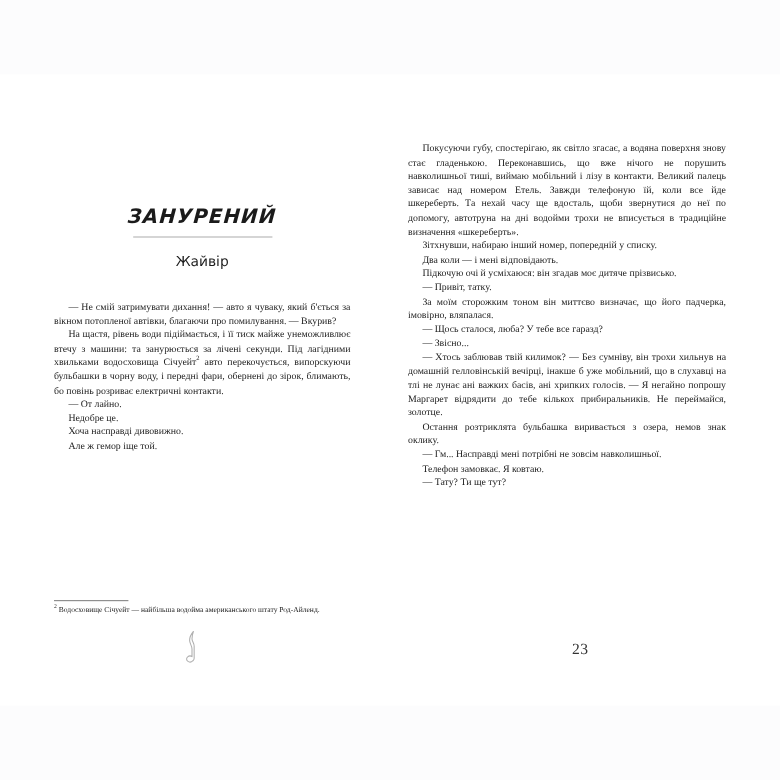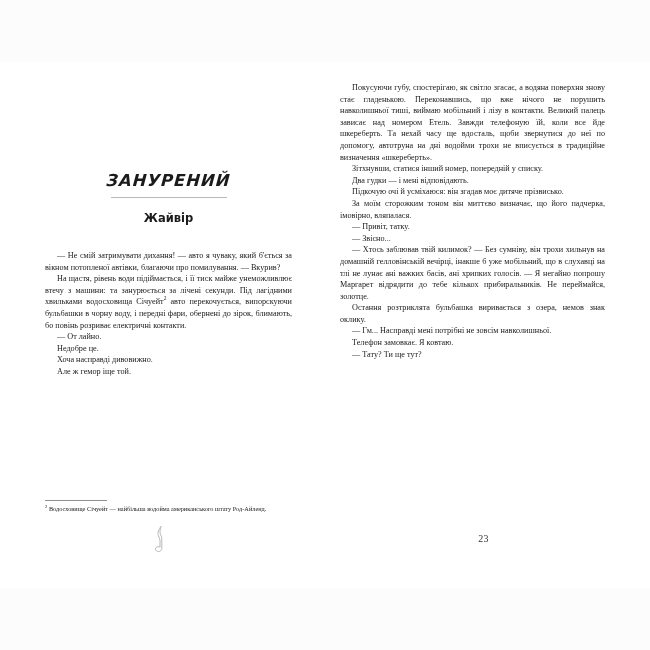--- a/index.html
+++ b/index.html
@@ -66,40 +66,40 @@
   .chapter-rule {
     width: 116px;
     height: 1px;
     background: #b9b9b9;
     margin: 0 auto 7px auto;
     border: 0;
   }
   .chapter-author {
     font-family: "DejaVu Sans", sans-serif;
     font-size: 11.5px;
-    font-weight: 700;
+    font-weight: 400;
     color: #1b1b1b;
     margin: 14px;
     line-height: 1.2;
   }
 
   
   .body-col {
     margin-top: 24px;
     width: 247px;
     font-size: 8.2px;
     line-height: 11.6px;
     color: #1a1a1a;
     text-align: justify;
     text-justify: inter-word;
     hyphens: auto;
   }
   .page-right .body-col {
     margin-top: 0;
-    padding-top: 82px;
+    padding-top: 118px;
     width: 265px;
   }
   .body-col p {
     margin: 0;
     text-indent: 12px;
   }
 
   
   .footnote-wrap {
     width: 247px;
@@ -140,21 +140,21 @@
     text-align: center;
   }
   .ornament svg { display: inline-block; }
 
   
   .folio {
     position: absolute;
     left: 0; right: 0;
     top: 533px;
     text-align: center;
-    font-size: 10px;
+    font-size: 13px;
     color: #333;
     letter-spacing: 0.3px;
   }
   .page-right .folio { left: -8px; }
 </style>
 </head>
 <body>
 
 <div class="spread">
 
@@ -191,25 +191,26 @@
                  L9.8 14.5 C9.8 12.0 8.0 10.6 8.0 8.2 C8.0 5.6 9.2 2.2 9.2 2.2 Z" fill="none" stroke="#b0b0b0" stroke-width="0.9" stroke-linejoin="round"></path>
       </svg>
     </div>
 
   </div>
 
   <div class="page page-right">
 
     <div class="body-col">
       <p>Покусуючи губу, спостерігаю, як світло згасає, а водяна поверхня знову стає гладенькою. Переконавшись, що вже нічого не порушить навколишньої тиші, виймаю мобільний і лізу в контакти. Великий палець зависає над номером Етель. Завжди телефоную їй, коли все йде шкереберть. Та нехай часу ще вдосталь, щоби звернутися до неї по допомогу, автотруна на дні водойми трохи не вписується в традиційне визначення «шкереберть».</p>
-      <p>Зітхнувши, статися інший номер, попередній у списку.</p>
-      <p>Два гудки — і мені відповідають.</p>
+      <p>Зітхнувши, набираю інший номер, попередній у списку.</p>
+      <p>Два коли — і мені відповідають.</p>
       <p>Підкочую очі й усміхаюся: він згадав моє дитяче прізвисько.</p>
+      <p>— Привіт, татку.</p>
       <p>За моїм сторожким тоном він миттєво визначає, що його падчерка, імовірно, вляпалася.</p>
-      <p>— Привіт, татку.</p>
+      <p>— Щось сталося, люба? У тебе все гаразд?</p>
       <p>— Звісно...</p>
       <p>— Хтось заблював твій килимок? — Без сумніву, він трохи хильнув на домашній гелловінській вечірці, інакше б уже мобільний, що в слухавці на тлі не лунає ані важких басів, ані хрипких голосів. — Я негайно попрошу Маргарет відрядити до тебе кількох прибиральників. Не переймайся, золотце.</p>
       <p>Остання розтриклята бульбашка виривається з озера, немов знак оклику.</p>
       <p>— Гм... Насправді мені потрібні не зовсім навколишньої.</p>
       <p>Телефон замовкає. Я ковтаю.</p>
       <p>— Тату? Ти ще тут?</p>
     </div>
 
     <div class="folio">23</div>
 

